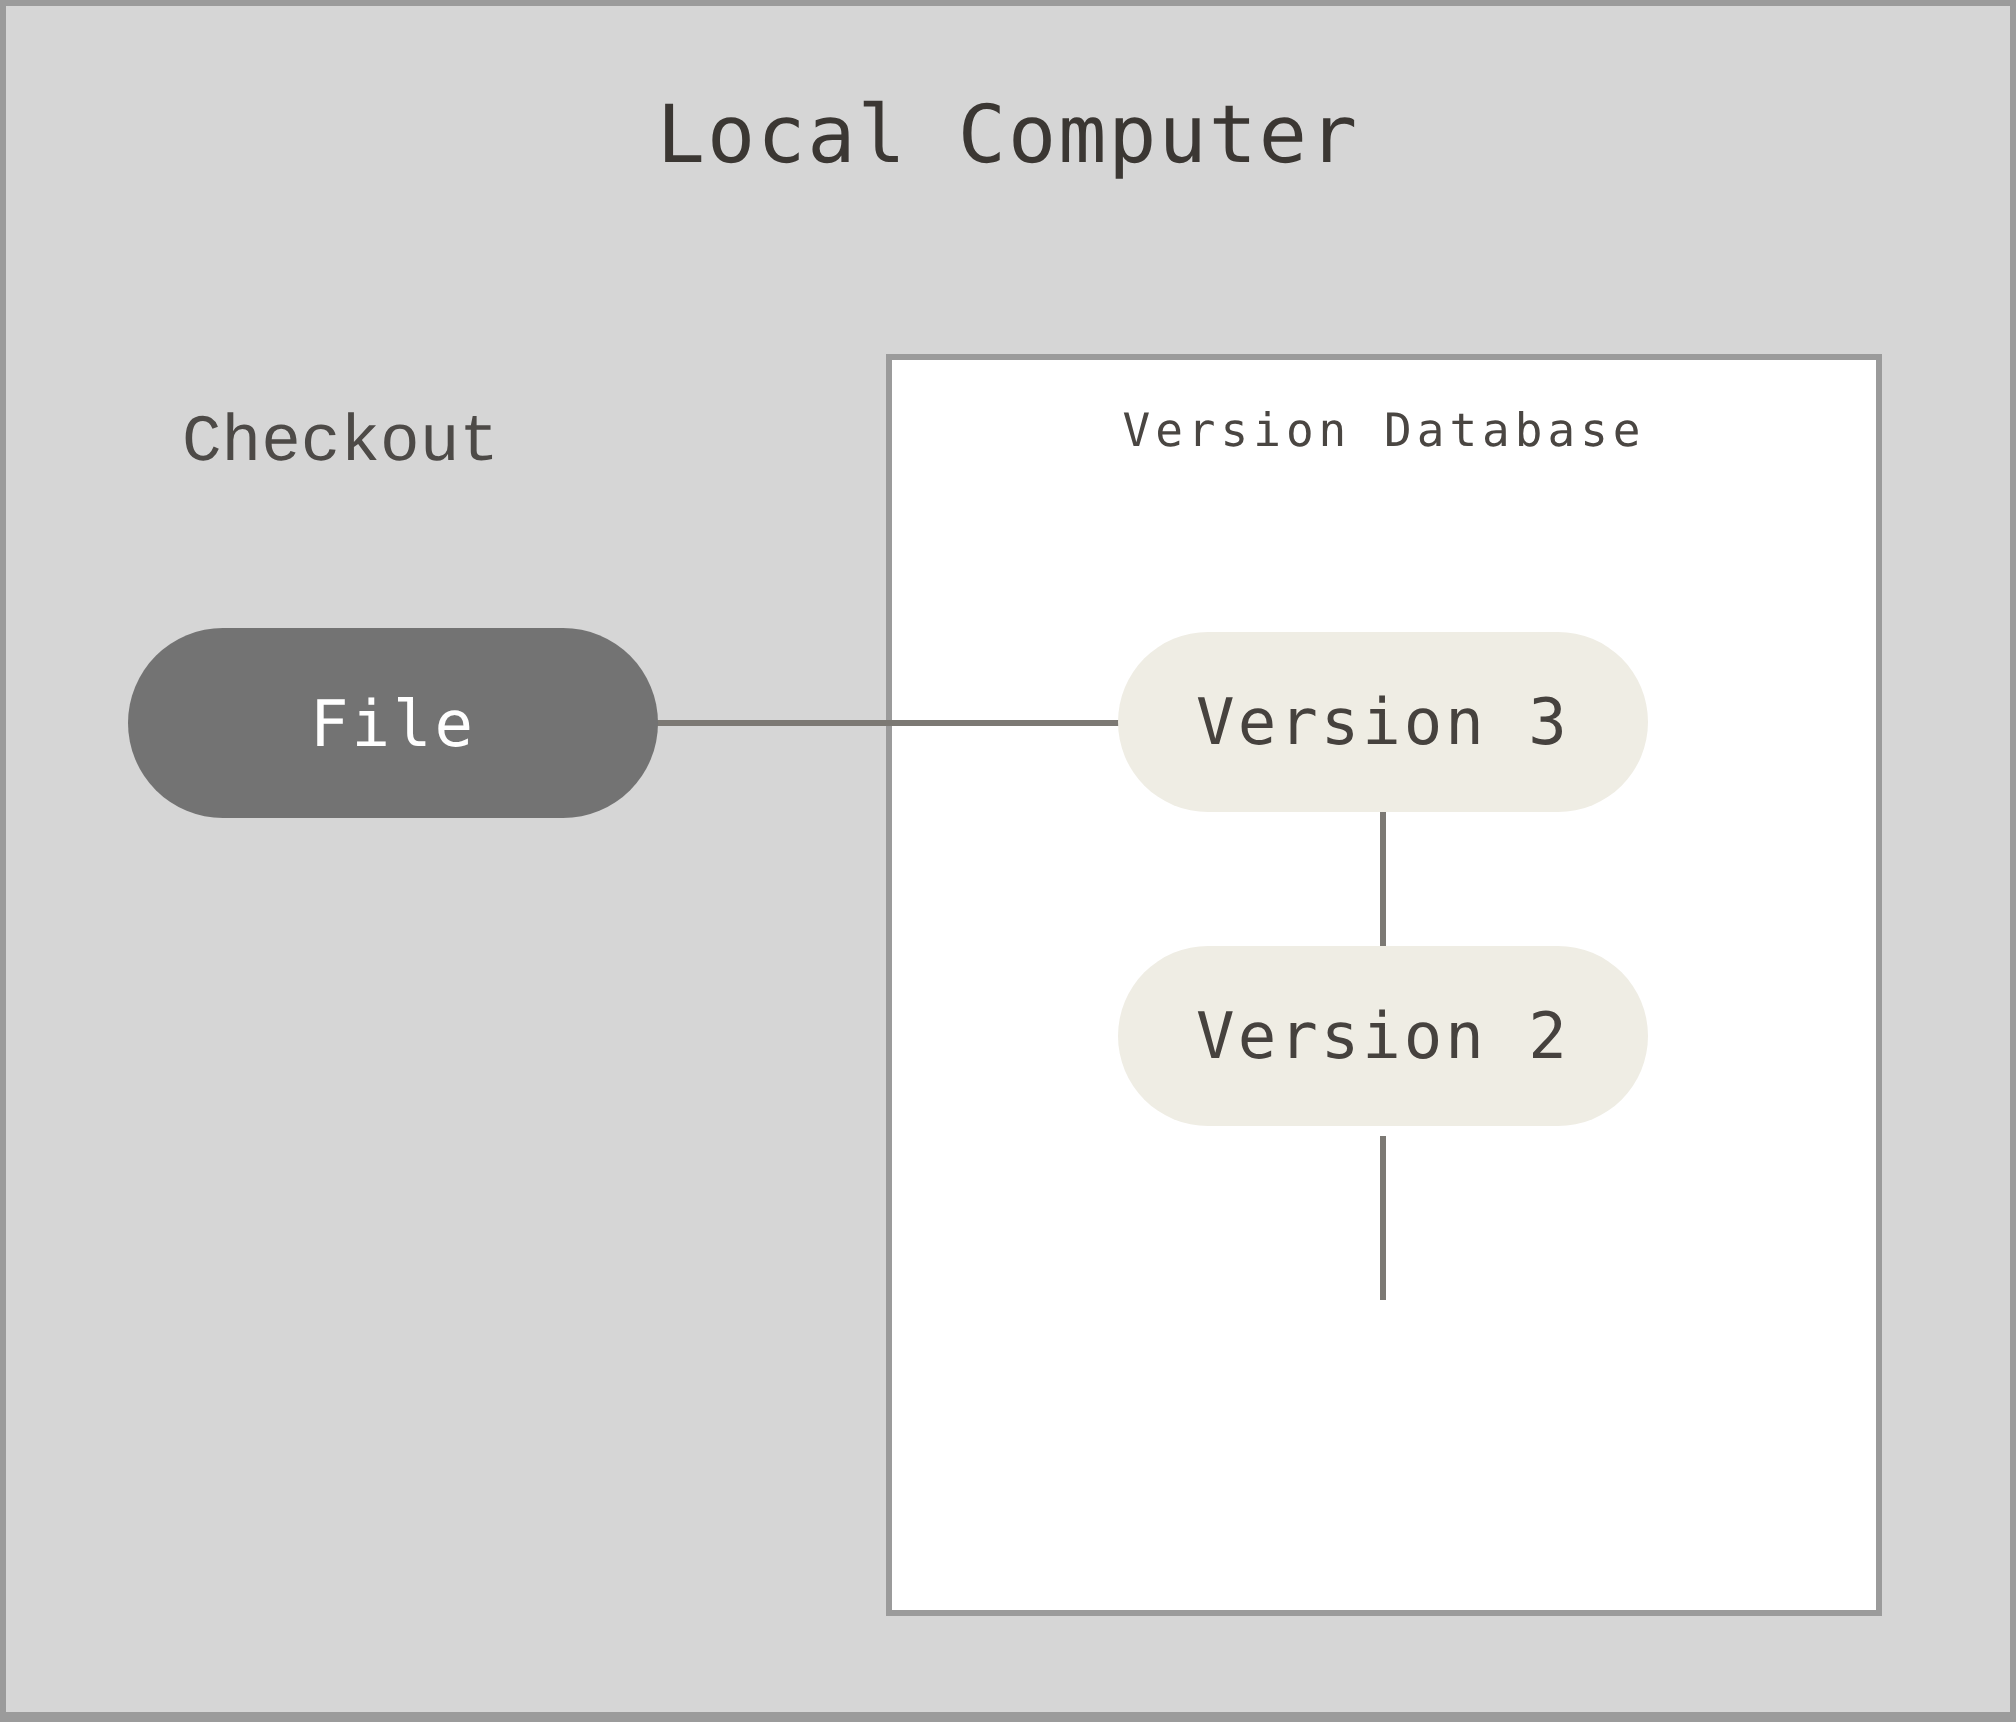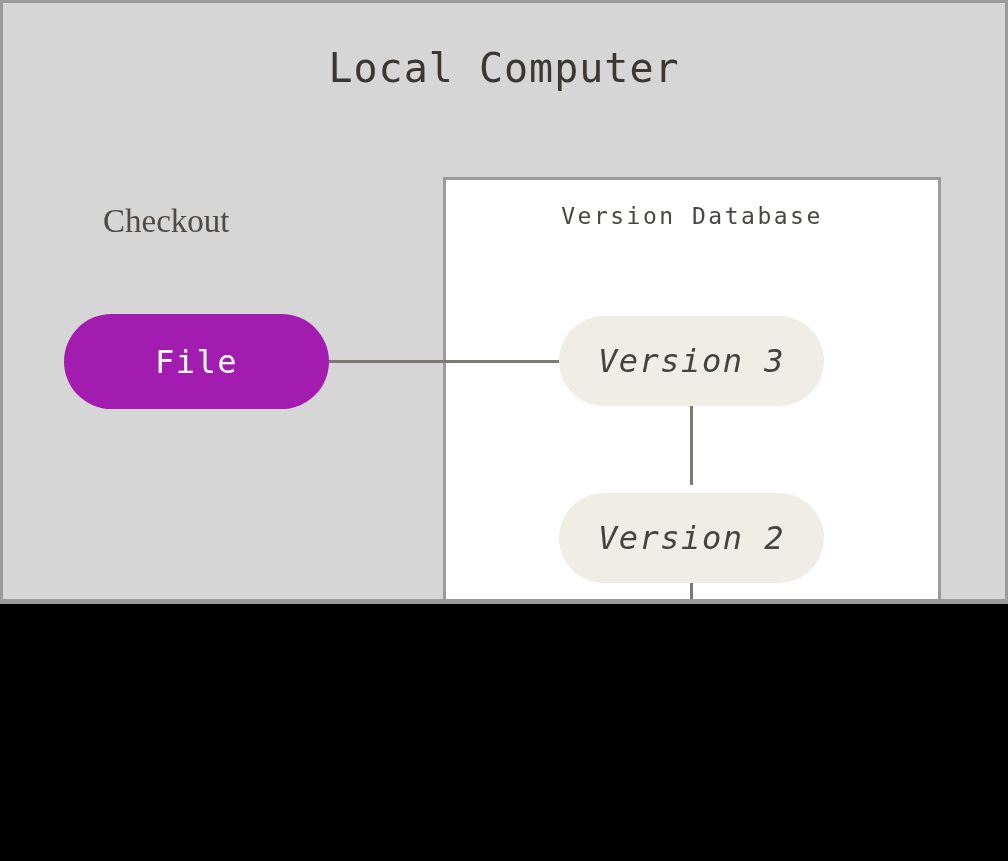--- a/index.html
+++ b/index.html
@@ -9,21 +9,21 @@
   }
   body {
     width: 1008px;
     height: 861px;
     overflow: hidden;
   }
 
   #canvas {
     position: relative;
     width: 1008px;
-    height: 604px;
+    height: 861px;
     box-sizing: border-box;
     background: #d6d6d6;
     border: 3px solid #9b9b9b;
     border-bottom-width: 5px;
     overflow: hidden;
     font-family: "DejaVu Sans Mono", "Liberation Mono", monospace;
     padding-left: 16px;
   }
 
   
@@ -60,23 +60,23 @@
     font-family: "DejaVu Sans Mono", "Liberation Mono", monospace;
     font-size: 23px;
     letter-spacing: 2.5px;
     color: #4a4642;
     white-space: pre;
   }
 
   
   #checkout-label {
     position: absolute;
-    left: 100px;
+    left: 88px;
     top: 200px;
-    font-family: Liberation Serif, serif;
+    font-family: Liberation Mono, monospace;
     font-stretch: condensed;
     font-size: 33px;
     color: #4d4a47;
     white-space: pre;
   }
 
   
   .connector-h {
     position: absolute;
     background: #7c7974;
@@ -115,34 +115,33 @@
     font-size: 32px;
     letter-spacing: 1.5px;
     white-space: pre;
   }
 
   #node-file {
     left: 61px;
     top: 311px;
     width: 265px;
     height: 95px;
-    background: #a21caf;
+    background: #737373;
     color: #ffffff;
   }
 
   .version-pill {
     left: 556px;
     width: 265px;
     height: 90px;
     background: #efede4;
     color: #46423e;
-    font-style: italic;
   }
   #node-v3 { top: 313px; }
-  #node-v2 { top: 490px; }
+  #node-v2 { top: 470px; }
   #node-v1 { top: 643px; }
 </style>
 </head>
 <body>
 
 <div id="canvas">
 
   <div id="title">Local Computer</div>
 
   <div id="checkout-label">Checkout</div>

